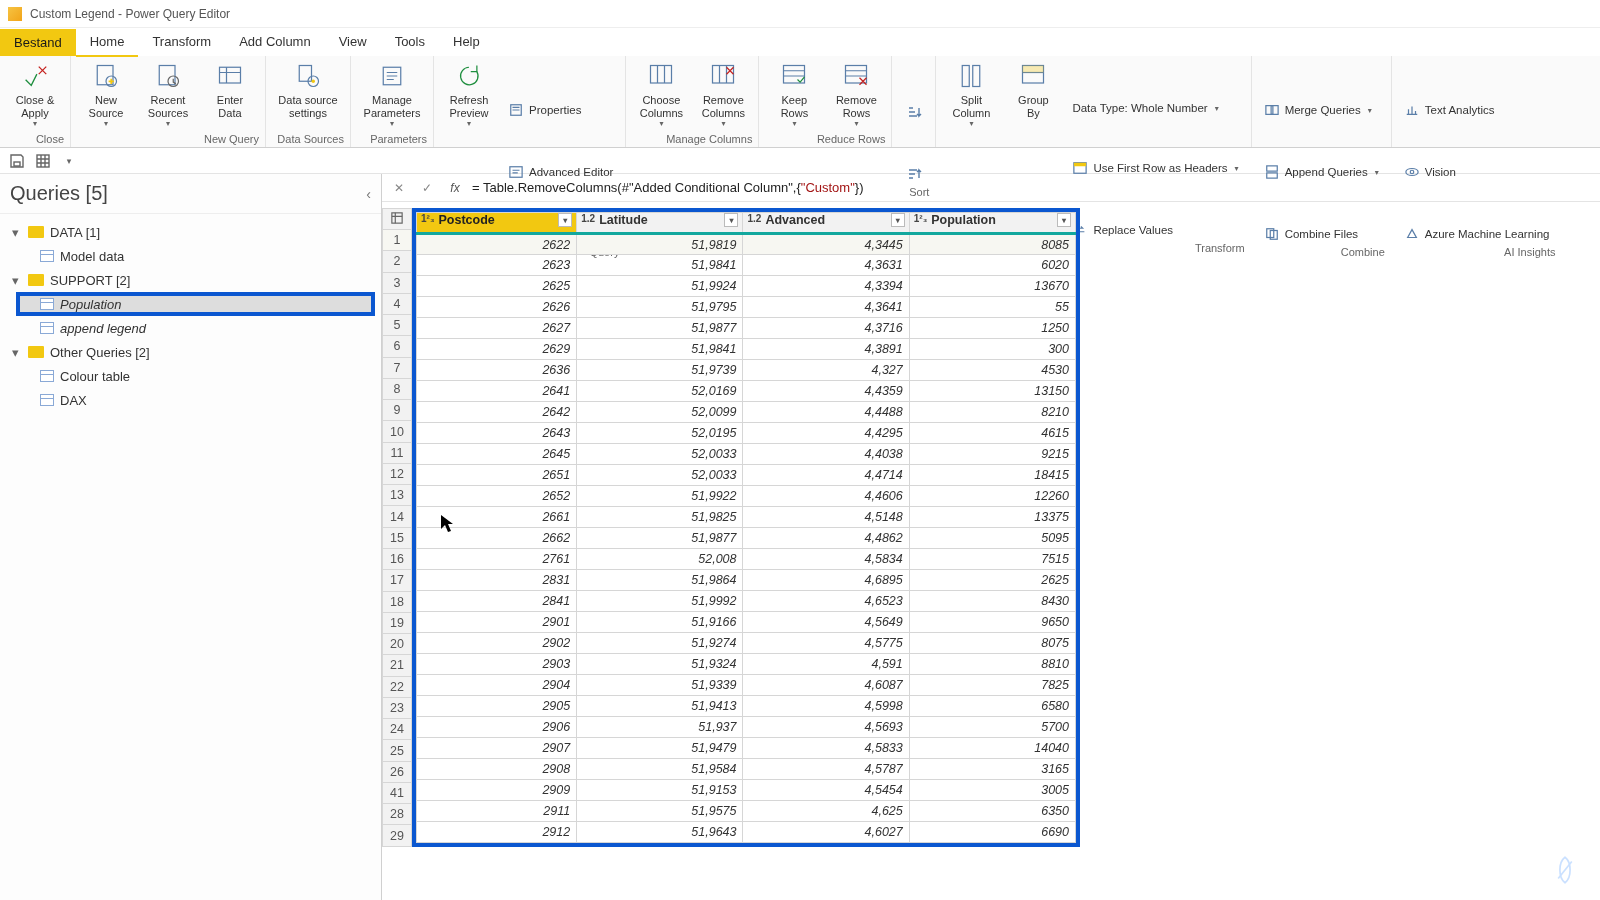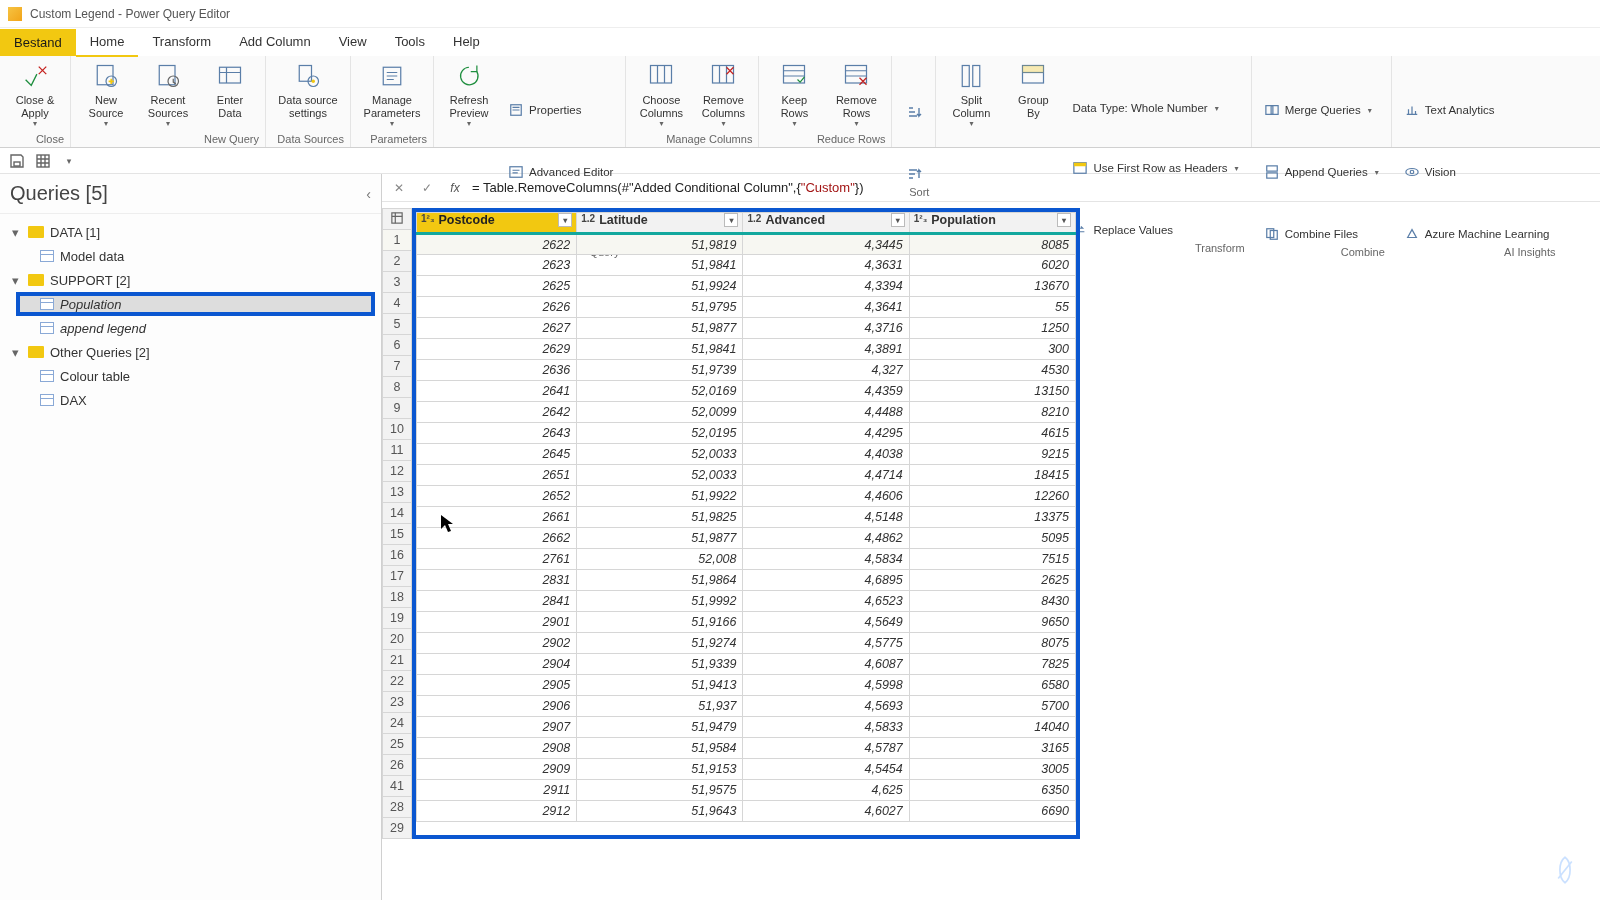--- a/index.html
+++ b/index.html
@@ -768,20 +768,26 @@
                   <td class="val">4,5649</td>
                   <td class="val">9650</td>
                 </tr>
                 <tr>
                   <td class="val">2902</td>
                   <td class="val">51,9274</td>
                   <td class="val">4,5775</td>
                   <td class="val">8075</td>
                 </tr>
                 <tr>
+                  <td class="val">2903</td>
+                  <td class="val">51,9324</td>
+                  <td class="val">4,591</td>
+                  <td class="val">8810</td>
+                </tr>
+                <tr>
                   <td class="val">2904</td>
                   <td class="val">51,9339</td>
                   <td class="val">4,6087</td>
                   <td class="val">7825</td>
                 </tr>
                 <tr>
                   <td class="val">2905</td>
                   <td class="val">51,9413</td>
                   <td class="val">4,5998</td>
                   <td class="val">6580</td>

